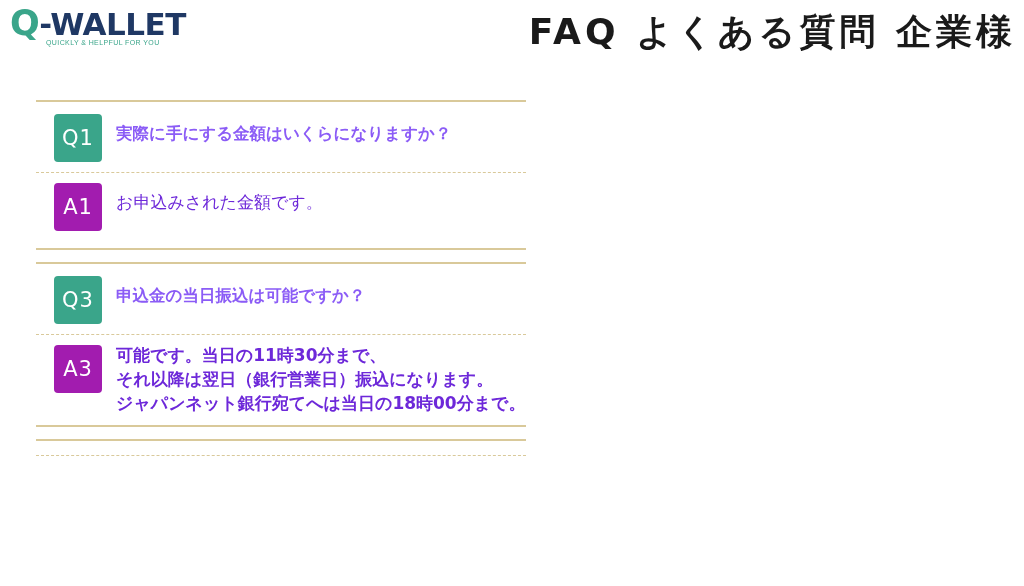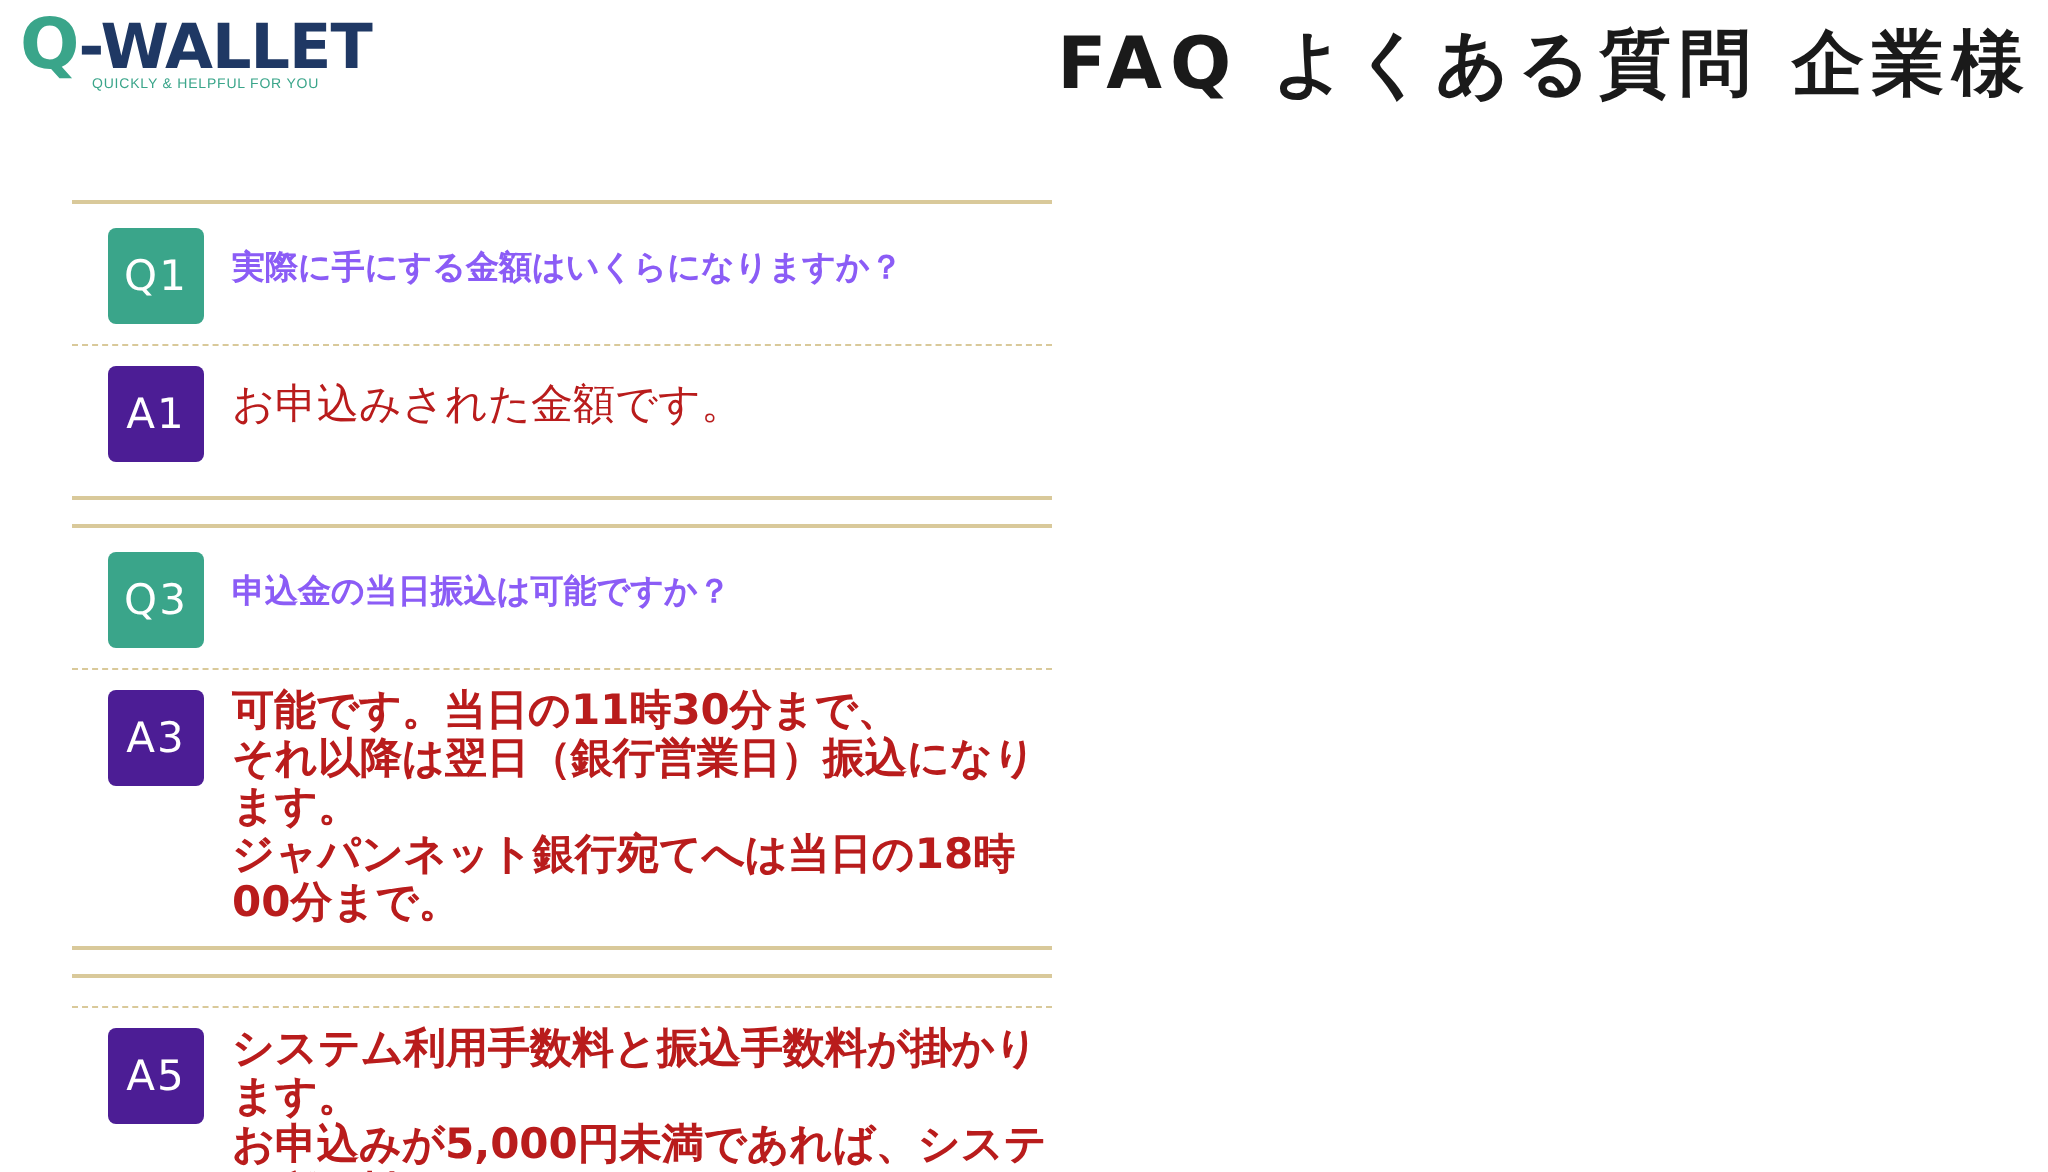--- a/index.html
+++ b/index.html
@@ -109,36 +109,36 @@
     font-family: "DejaVu Sans", sans-serif;
     font-size: 21px;
     font-weight: normal;
     letter-spacing: 1px;
     display: flex;
     align-items: center;
     justify-content: center;
     margin: 4px 14px 4px 18px;
   }
   .badge.q { background: #3aa58a; }
-  .badge.a { background: #4c1d95; }
+  .badge.a { background: #a21caf; }
 
   .q-text {
     color: #8b5cf6;
     font-family: "DejaVu Sans", sans-serif;
     font-weight: bold;
     font-size: 16.5px;
     line-height: 26px;
     padding-top: 11px;
     white-space: pre-line;
   }
 
   .a-text {
-    color: #b91c1c;
-    font-family: "DejaVu Sans", sans-serif;
-    font-size: 21px;
+    color: #6d28d9;
+    font-family: "DejaVu Sans", sans-serif;
+    font-size: 17px;
     line-height: 24px;
     padding-top: 11px;
     white-space: pre-line;
   }
   .a-text.multi { padding-top: 2px; font-weight: bold; }
 </style>
 </head>
 <body>
 
 <div class="header">
@@ -174,26 +174,20 @@
       <div class="row">
         <div class="badge a">A3</div>
         <div class="a-text multi">可能です。当日の11時30分まで、
 それ以降は翌日（銀行営業日）振込になります。
 ジャパンネット銀行宛てへは当日の18時00分まで。</div>
       </div>
     </div>
 
     <div class="faq-card">
       <div class="divider"></div>
-      <div class="row">
-        <div class="badge a">A5</div>
-        <div class="a-text multi">システム利用手数料と振込手数料が掛かります。
-お申込みが5,000円未満であれば、システム利用料は
-0円です。(振込手数料は掛かります。)</div>
-      </div>
     </div>
 
   </div>
 
   <div class="faq-col right">
 
     <div class="faq-card">
       
       
       

